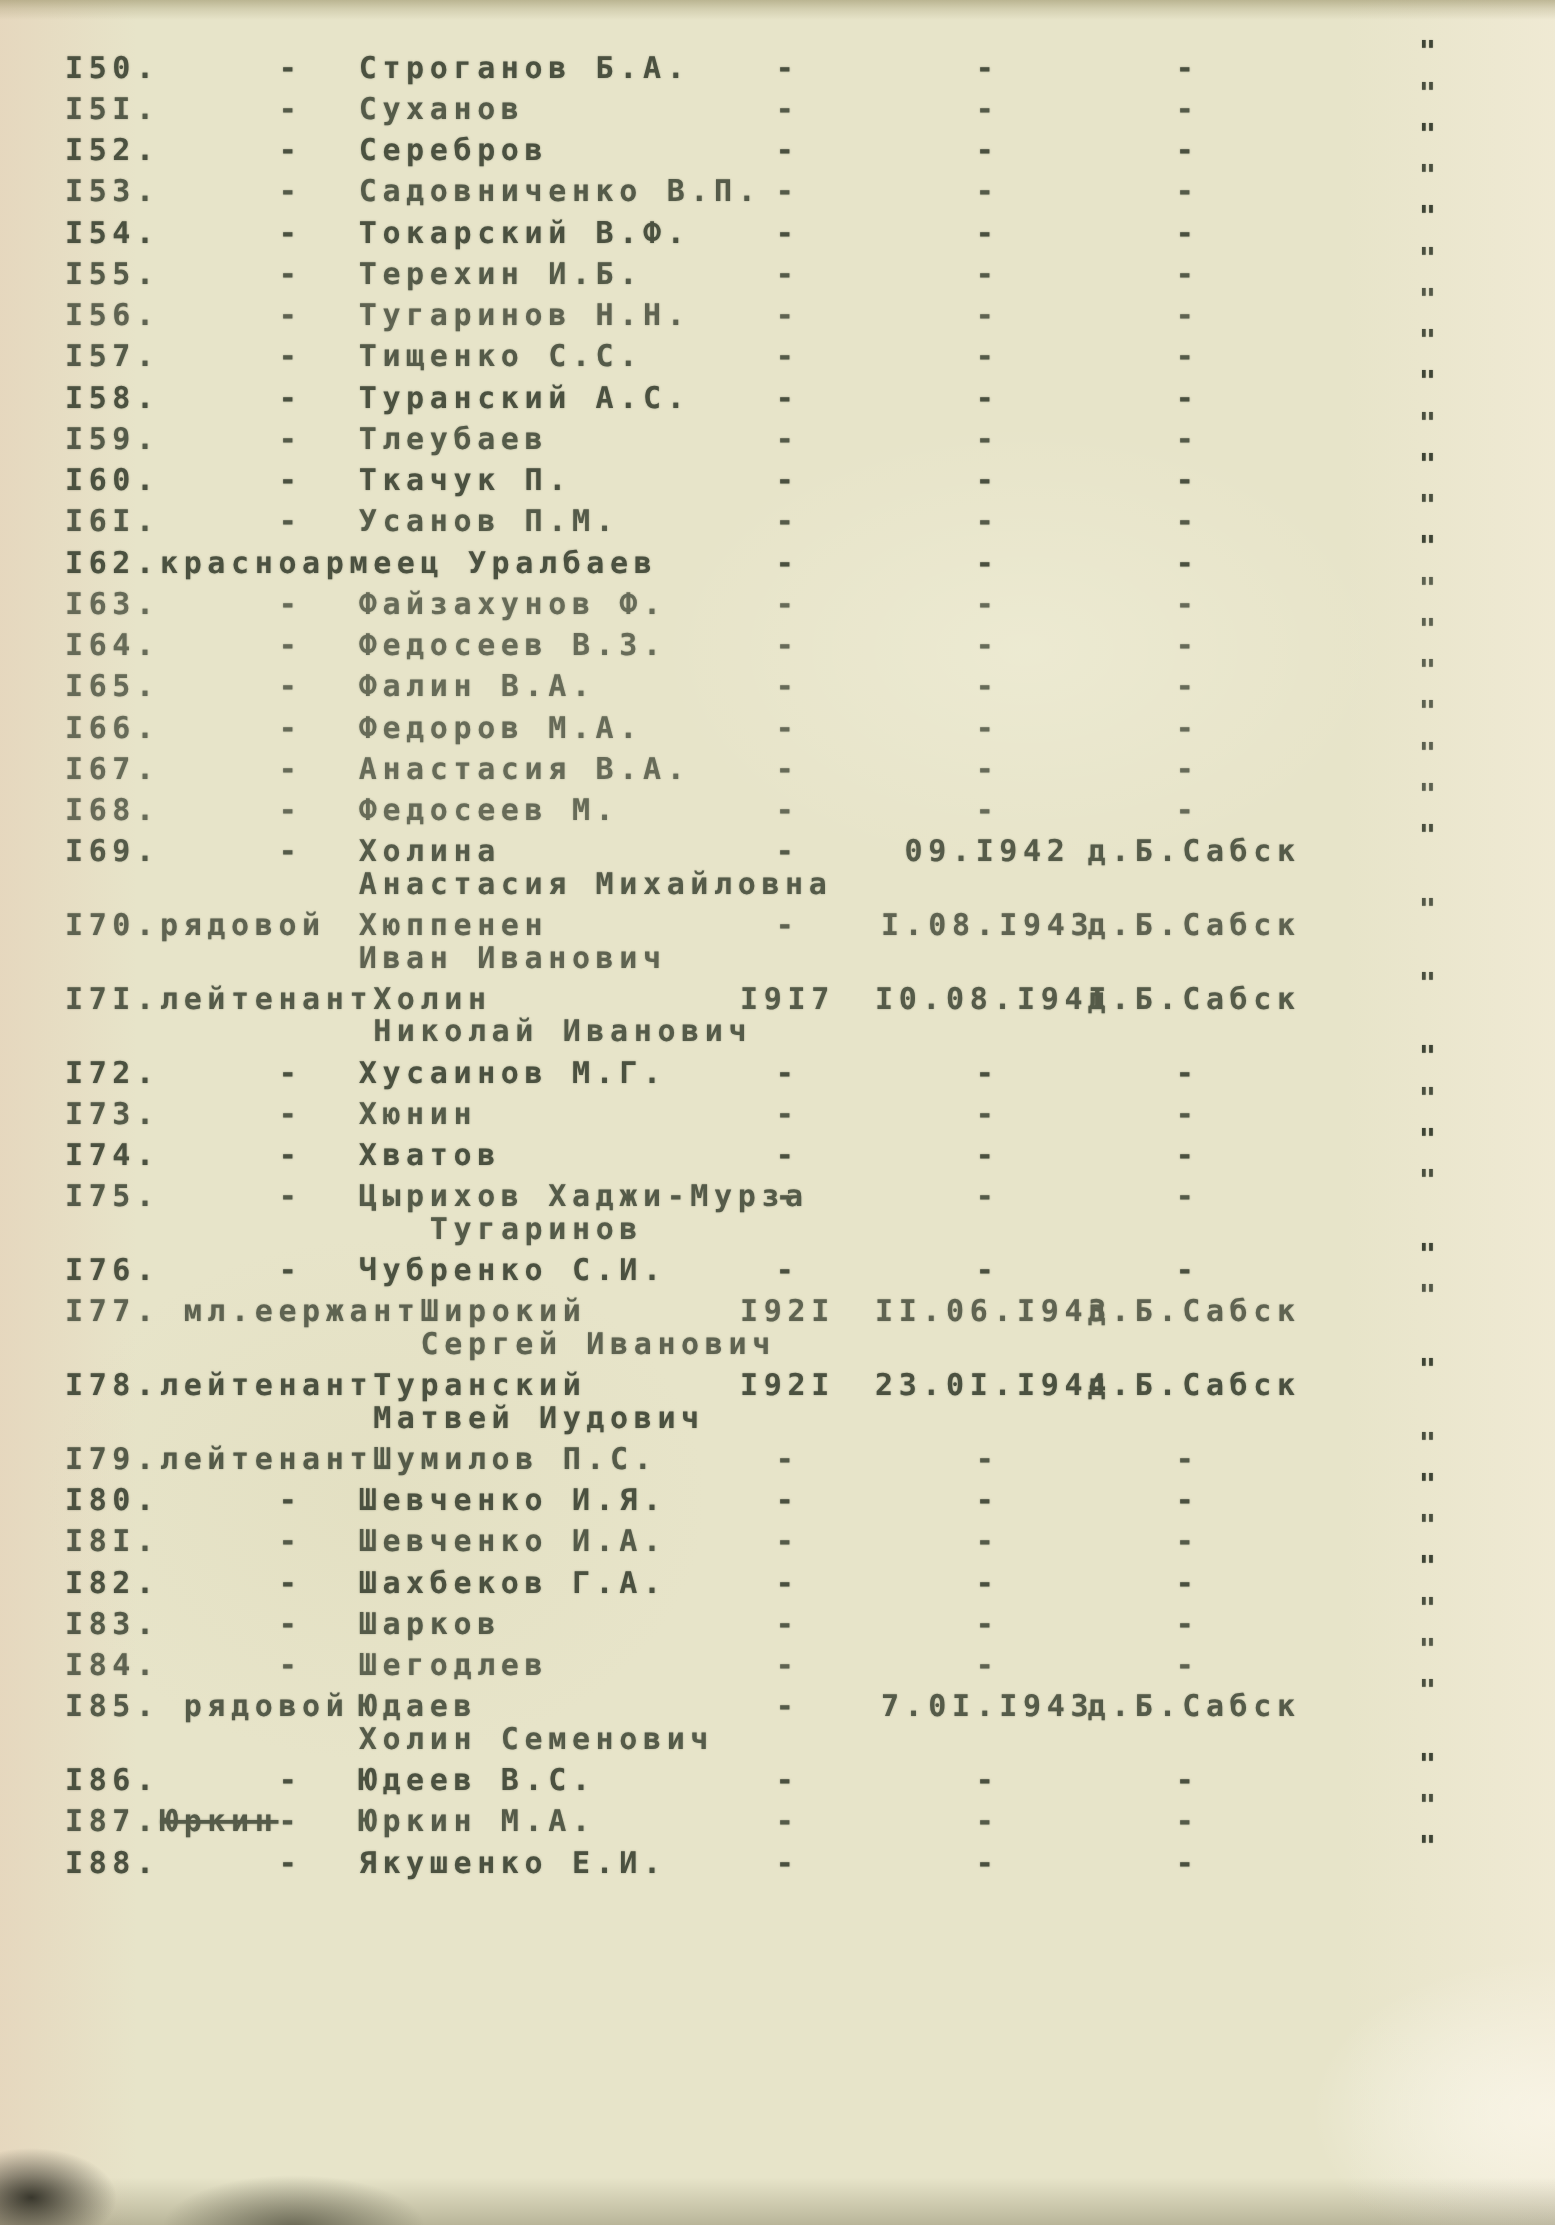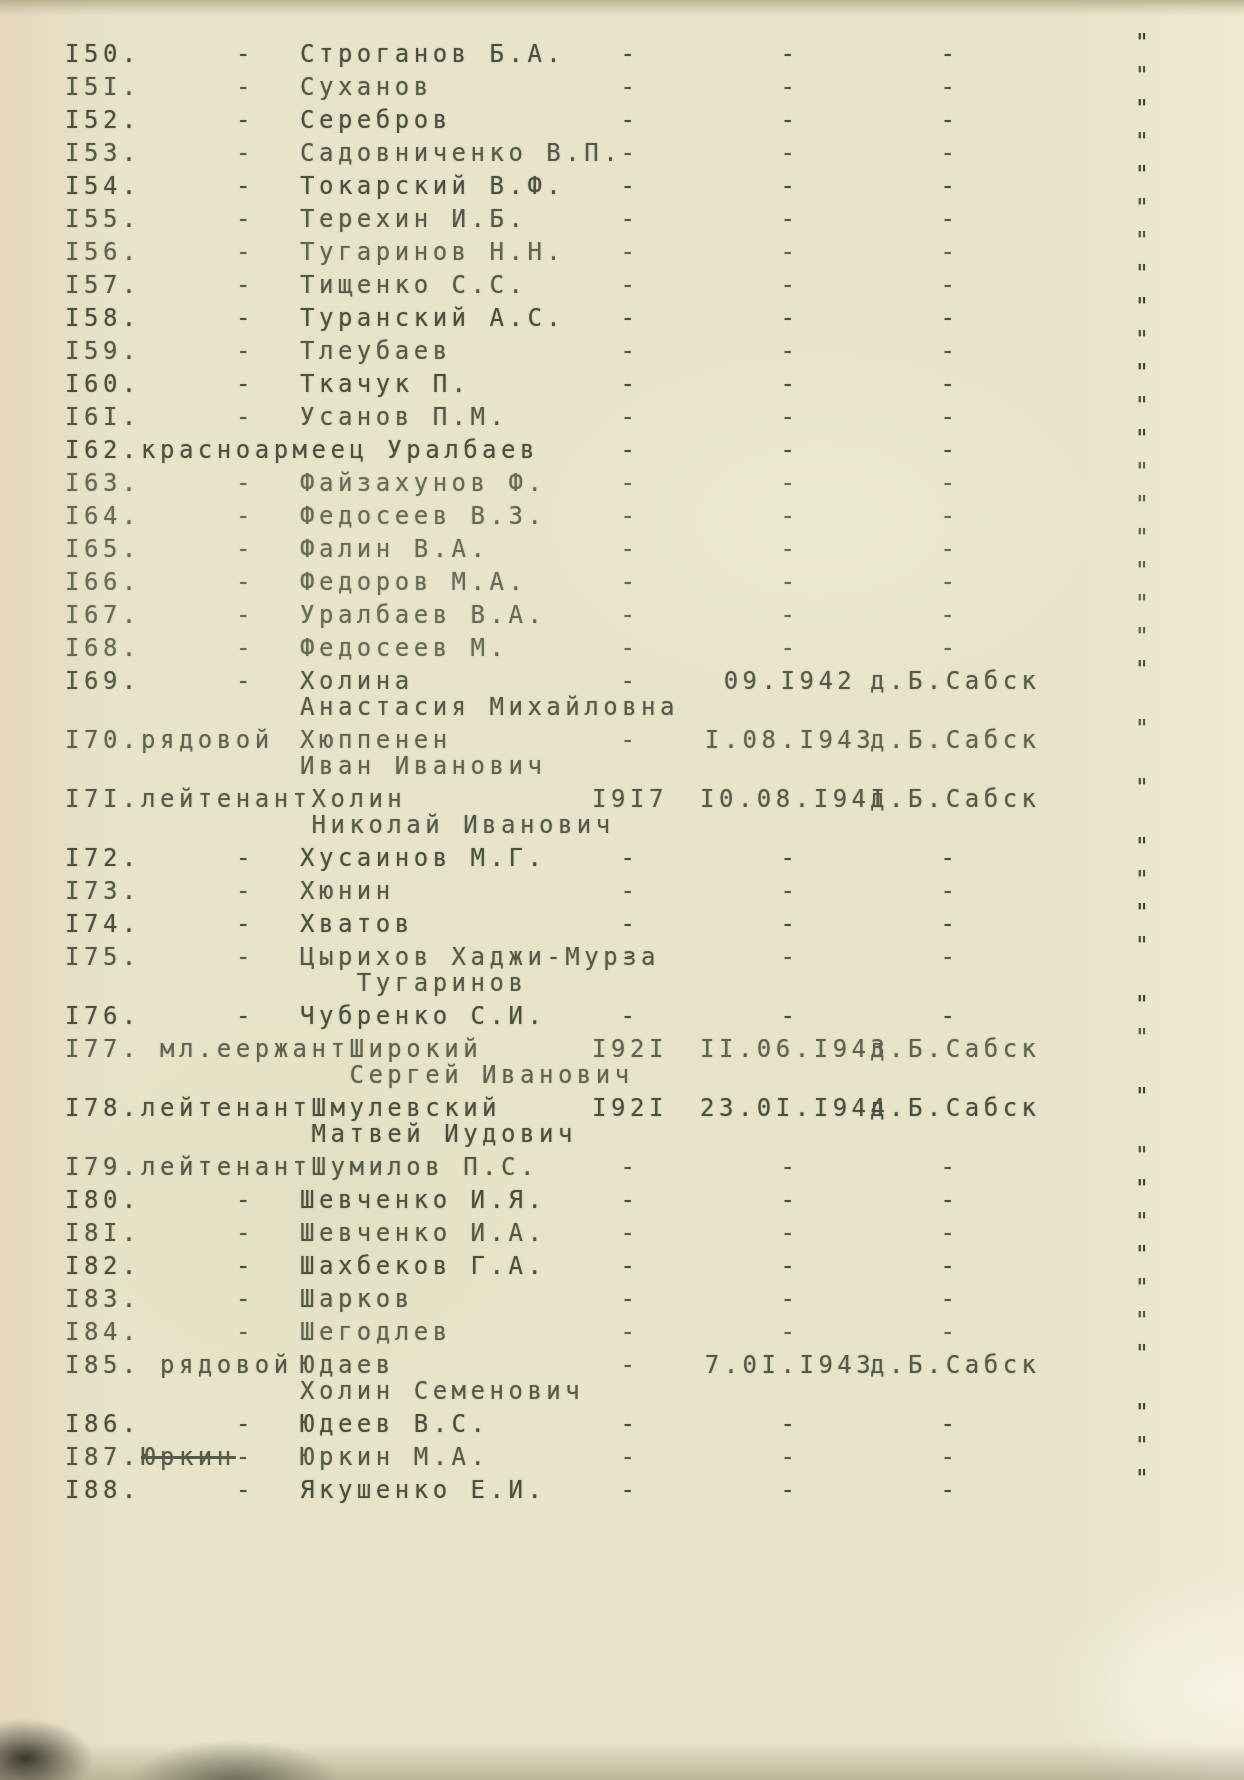--- a/index.html
+++ b/index.html
@@ -34,23 +34,24 @@
     position:absolute;
     left:0; top:38px;
     width:1244px;
     color:#4b5140;
     font-size:24px;
     letter-spacing:4.5px;
     text-shadow:0 0 1.5px rgba(75,81,64,.5);
   }
   .row{
     position:relative;
-    padding:3px 0 4px 65px;
+    padding:3px 0 4px 52px;
     min-height:26px;
     line-height:26px;
+    font-weight:bold;
   }
   .row:nth-child(2n){opacity:.93;}
   .row:nth-child(7n){opacity:.87;}
   .row:nth-child(n+14):nth-child(-n+19){opacity:.82;}
   .num{display:inline-block;min-width:76px;vertical-align:top;white-space:pre;}
   .rank{display:inline-block;min-width:159px;vertical-align:top;white-space:pre;}
   .rank.dash{text-align:center;text-indent:50px;}
   .rank s{text-decoration-thickness:3px;}
   .name{display:inline-block;vertical-align:top;white-space:pre-wrap;}
   .cell{position:absolute;top:3px;text-align:center;white-space:pre;}
@@ -79,37 +80,37 @@
       <div class="row"><span class="num">I57.</span><span class="rank dash">-</span><span class="name">Тищенко С.С.</span><span class="cell born">-</span><span class="cell died">-</span><span class="cell place">-</span><span class="ditto">"</span></div>
       <div class="row"><span class="num">I58.</span><span class="rank dash">-</span><span class="name">Туранский А.С.</span><span class="cell born">-</span><span class="cell died">-</span><span class="cell place">-</span><span class="ditto">"</span></div>
       <div class="row"><span class="num">I59.</span><span class="rank dash">-</span><span class="name">Тлеубаев</span><span class="cell born">-</span><span class="cell died">-</span><span class="cell place">-</span><span class="ditto">"</span></div>
       <div class="row"><span class="num">I60.</span><span class="rank dash">-</span><span class="name">Ткачук П.</span><span class="cell born">-</span><span class="cell died">-</span><span class="cell place">-</span><span class="ditto">"</span></div>
       <div class="row"><span class="num">I6I.</span><span class="rank dash">-</span><span class="name">Усанов П.М.</span><span class="cell born">-</span><span class="cell died">-</span><span class="cell place">-</span><span class="ditto">"</span></div>
       <div class="row"><span class="num">I62.</span><span class="rank">красноармеец </span><span class="name">Уралбаев</span><span class="cell born">-</span><span class="cell died">-</span><span class="cell place">-</span><span class="ditto">"</span></div>
       <div class="row"><span class="num">I63.</span><span class="rank dash">-</span><span class="name">Файзахунов Ф.</span><span class="cell born">-</span><span class="cell died">-</span><span class="cell place">-</span><span class="ditto">"</span></div>
       <div class="row"><span class="num">I64.</span><span class="rank dash">-</span><span class="name">Федосеев В.З.</span><span class="cell born">-</span><span class="cell died">-</span><span class="cell place">-</span><span class="ditto">"</span></div>
       <div class="row"><span class="num">I65.</span><span class="rank dash">-</span><span class="name">Фалин В.А.</span><span class="cell born">-</span><span class="cell died">-</span><span class="cell place">-</span><span class="ditto">"</span></div>
       <div class="row"><span class="num">I66.</span><span class="rank dash">-</span><span class="name">Федоров М.А.</span><span class="cell born">-</span><span class="cell died">-</span><span class="cell place">-</span><span class="ditto">"</span></div>
-      <div class="row"><span class="num">I67.</span><span class="rank dash">-</span><span class="name">Уралбаев В.А.</span><span class="cell born">-</span><span class="cell died">-</span><span class="cell place">-</span><span class="ditto">"</span></div>
+      <div class="row"><span class="num">I67.</span><span class="rank dash">-</span><span class="name">Анастасия В.А.</span><span class="cell born">-</span><span class="cell died">-</span><span class="cell place">-</span><span class="ditto">"</span></div>
       <div class="row"><span class="num">I68.</span><span class="rank dash">-</span><span class="name">Федосеев М.</span><span class="cell born">-</span><span class="cell died">-</span><span class="cell place">-</span><span class="ditto">"</span></div>
       <div class="row"><span class="num">I69.</span><span class="rank dash">-</span><span class="name">Холина
 Анастасия Михайловна</span><span class="cell born">-</span><span class="cell died">09.I942</span><span class="cell place">д.Б.Сабск</span><span class="ditto">"</span></div>
       <div class="row"><span class="num">I70.</span><span class="rank">рядовой</span><span class="name">Хюппенен
 Иван Иванович</span><span class="cell born">-</span><span class="cell died">I.08.I943</span><span class="cell place">д.Б.Сабск</span><span class="ditto">"</span></div>
       <div class="row"><span class="num">I7I.</span><span class="rank">лейтенант</span><span class="name">Холин
 Николай Иванович</span><span class="cell born">I9I7</span><span class="cell died">I0.08.I94I</span><span class="cell place">д.Б.Сабск</span><span class="ditto">"</span></div>
       <div class="row"><span class="num">I72.</span><span class="rank dash">-</span><span class="name">Хусаинов М.Г.</span><span class="cell born">-</span><span class="cell died">-</span><span class="cell place">-</span><span class="ditto">"</span></div>
       <div class="row"><span class="num">I73.</span><span class="rank dash">-</span><span class="name">Хюнин</span><span class="cell born">-</span><span class="cell died">-</span><span class="cell place">-</span><span class="ditto">"</span></div>
       <div class="row"><span class="num">I74.</span><span class="rank dash">-</span><span class="name">Хватов</span><span class="cell born">-</span><span class="cell died">-</span><span class="cell place">-</span><span class="ditto">"</span></div>
       <div class="row"><span class="num">I75.</span><span class="rank dash">-</span><span class="name">Цырихов Хаджи-Мурза
    Тугаринов</span><span class="cell born">-</span><span class="cell died">-</span><span class="cell place">-</span><span class="ditto">"</span></div>
       <div class="row"><span class="num">I76.</span><span class="rank dash">-</span><span class="name">Чубренко С.И.</span><span class="cell born">-</span><span class="cell died">-</span><span class="cell place">-</span><span class="ditto">"</span></div>
       <div class="row"><span class="num">I77.</span><span class="rank"> мл.еержант</span><span class="name">Широкий
 Сергей Иванович</span><span class="cell born">I92I</span><span class="cell died">II.06.I943</span><span class="cell place">д.Б.Сабск</span><span class="ditto">"</span></div>
-      <div class="row"><span class="num">I78.</span><span class="rank">лейтенант</span><span class="name">Шмулевский
+      <div class="row"><span class="num">I78.</span><span class="rank">лейтенант</span><span class="name">Туранский
 Матвей Иудович</span><span class="cell born">I92I</span><span class="cell died">23.0I.I944</span><span class="cell place">д.Б.Сабск</span><span class="ditto">"</span></div>
       <div class="row"><span class="num">I79.</span><span class="rank">лейтенант</span><span class="name">Шумилов П.С.</span><span class="cell born">-</span><span class="cell died">-</span><span class="cell place">-</span><span class="ditto">"</span></div>
       <div class="row"><span class="num">I80.</span><span class="rank dash">-</span><span class="name">Шевченко И.Я.</span><span class="cell born">-</span><span class="cell died">-</span><span class="cell place">-</span><span class="ditto">"</span></div>
       <div class="row"><span class="num">I8I.</span><span class="rank dash">-</span><span class="name">Шевченко И.А.</span><span class="cell born">-</span><span class="cell died">-</span><span class="cell place">-</span><span class="ditto">"</span></div>
       <div class="row"><span class="num">I82.</span><span class="rank dash">-</span><span class="name">Шахбеков Г.А.</span><span class="cell born">-</span><span class="cell died">-</span><span class="cell place">-</span><span class="ditto">"</span></div>
       <div class="row"><span class="num">I83.</span><span class="rank dash">-</span><span class="name">Шарков</span><span class="cell born">-</span><span class="cell died">-</span><span class="cell place">-</span><span class="ditto">"</span></div>
       <div class="row"><span class="num">I84.</span><span class="rank dash">-</span><span class="name">Шегодлев</span><span class="cell born">-</span><span class="cell died">-</span><span class="cell place">-</span><span class="ditto">"</span></div>
       <div class="row"><span class="num">I85.</span><span class="rank"> рядовой</span><span class="name">Юдаев
 Холин Семенович</span><span class="cell born">-</span><span class="cell died">7.0I.I943</span><span class="cell place">д.Б.Сабск</span><span class="ditto">"</span></div>
       <div class="row"><span class="num">I86.</span><span class="rank dash">-</span><span class="name">Юдеев В.С.</span><span class="cell born">-</span><span class="cell died">-</span><span class="cell place">-</span><span class="ditto">"</span></div>

